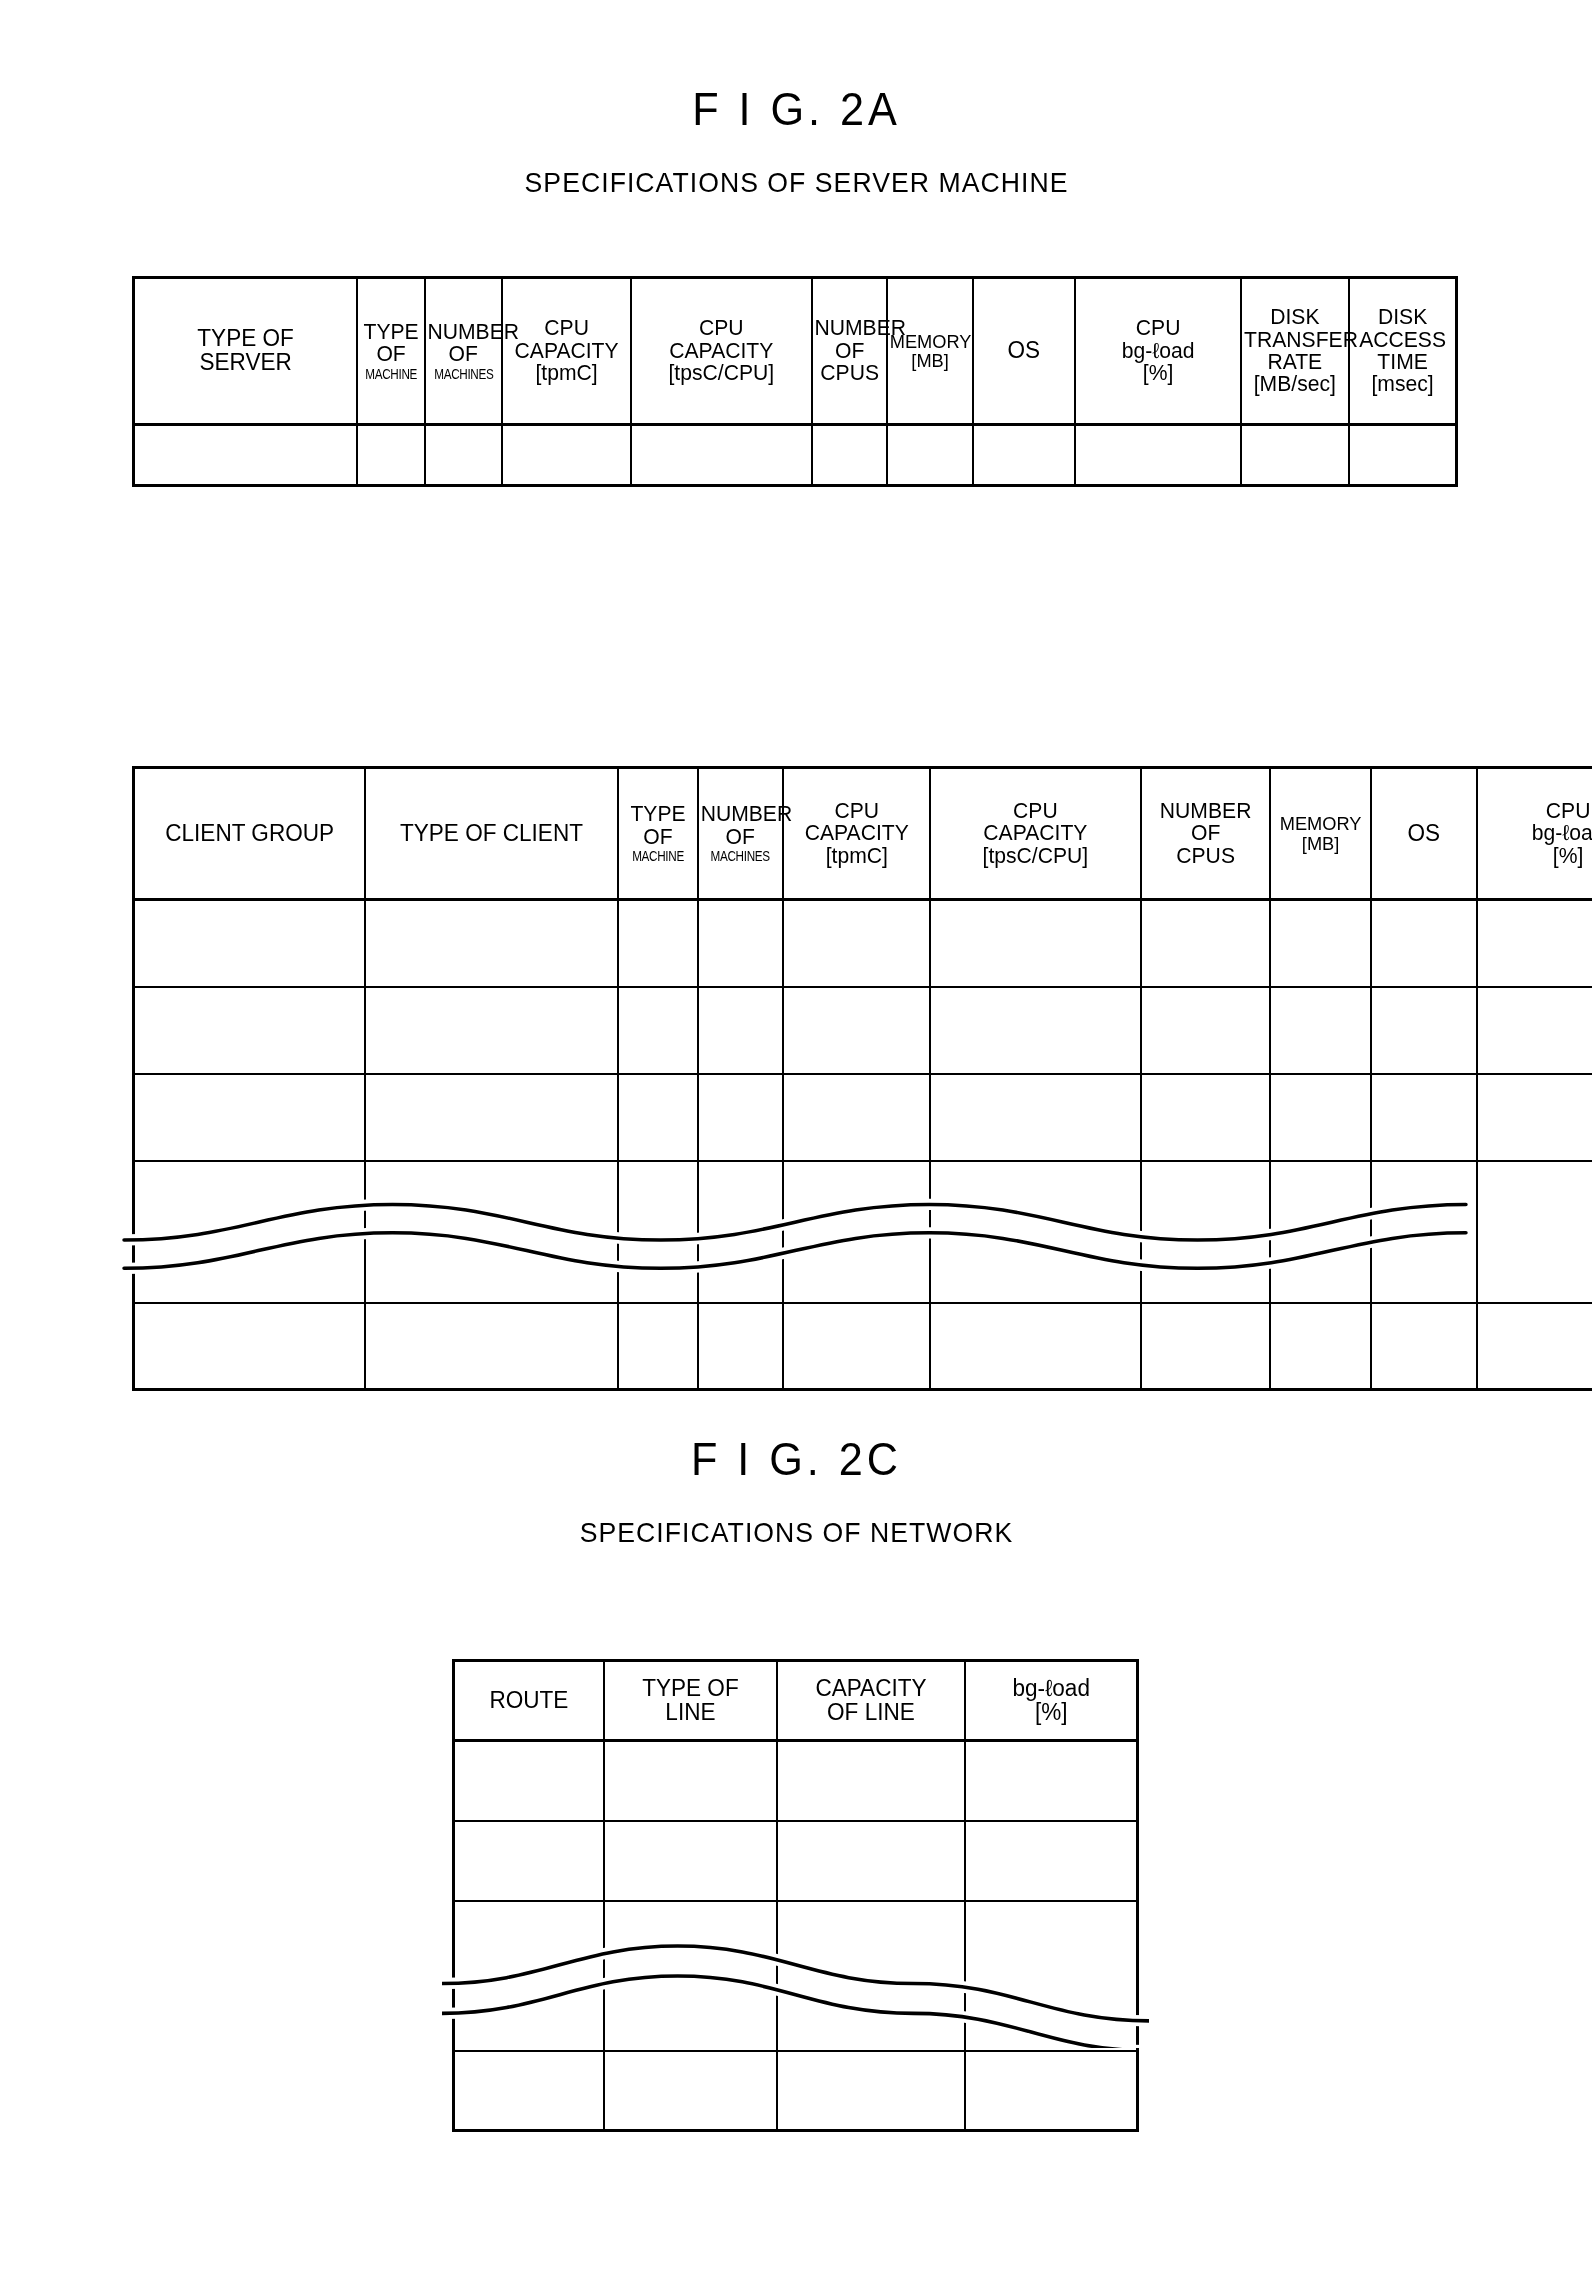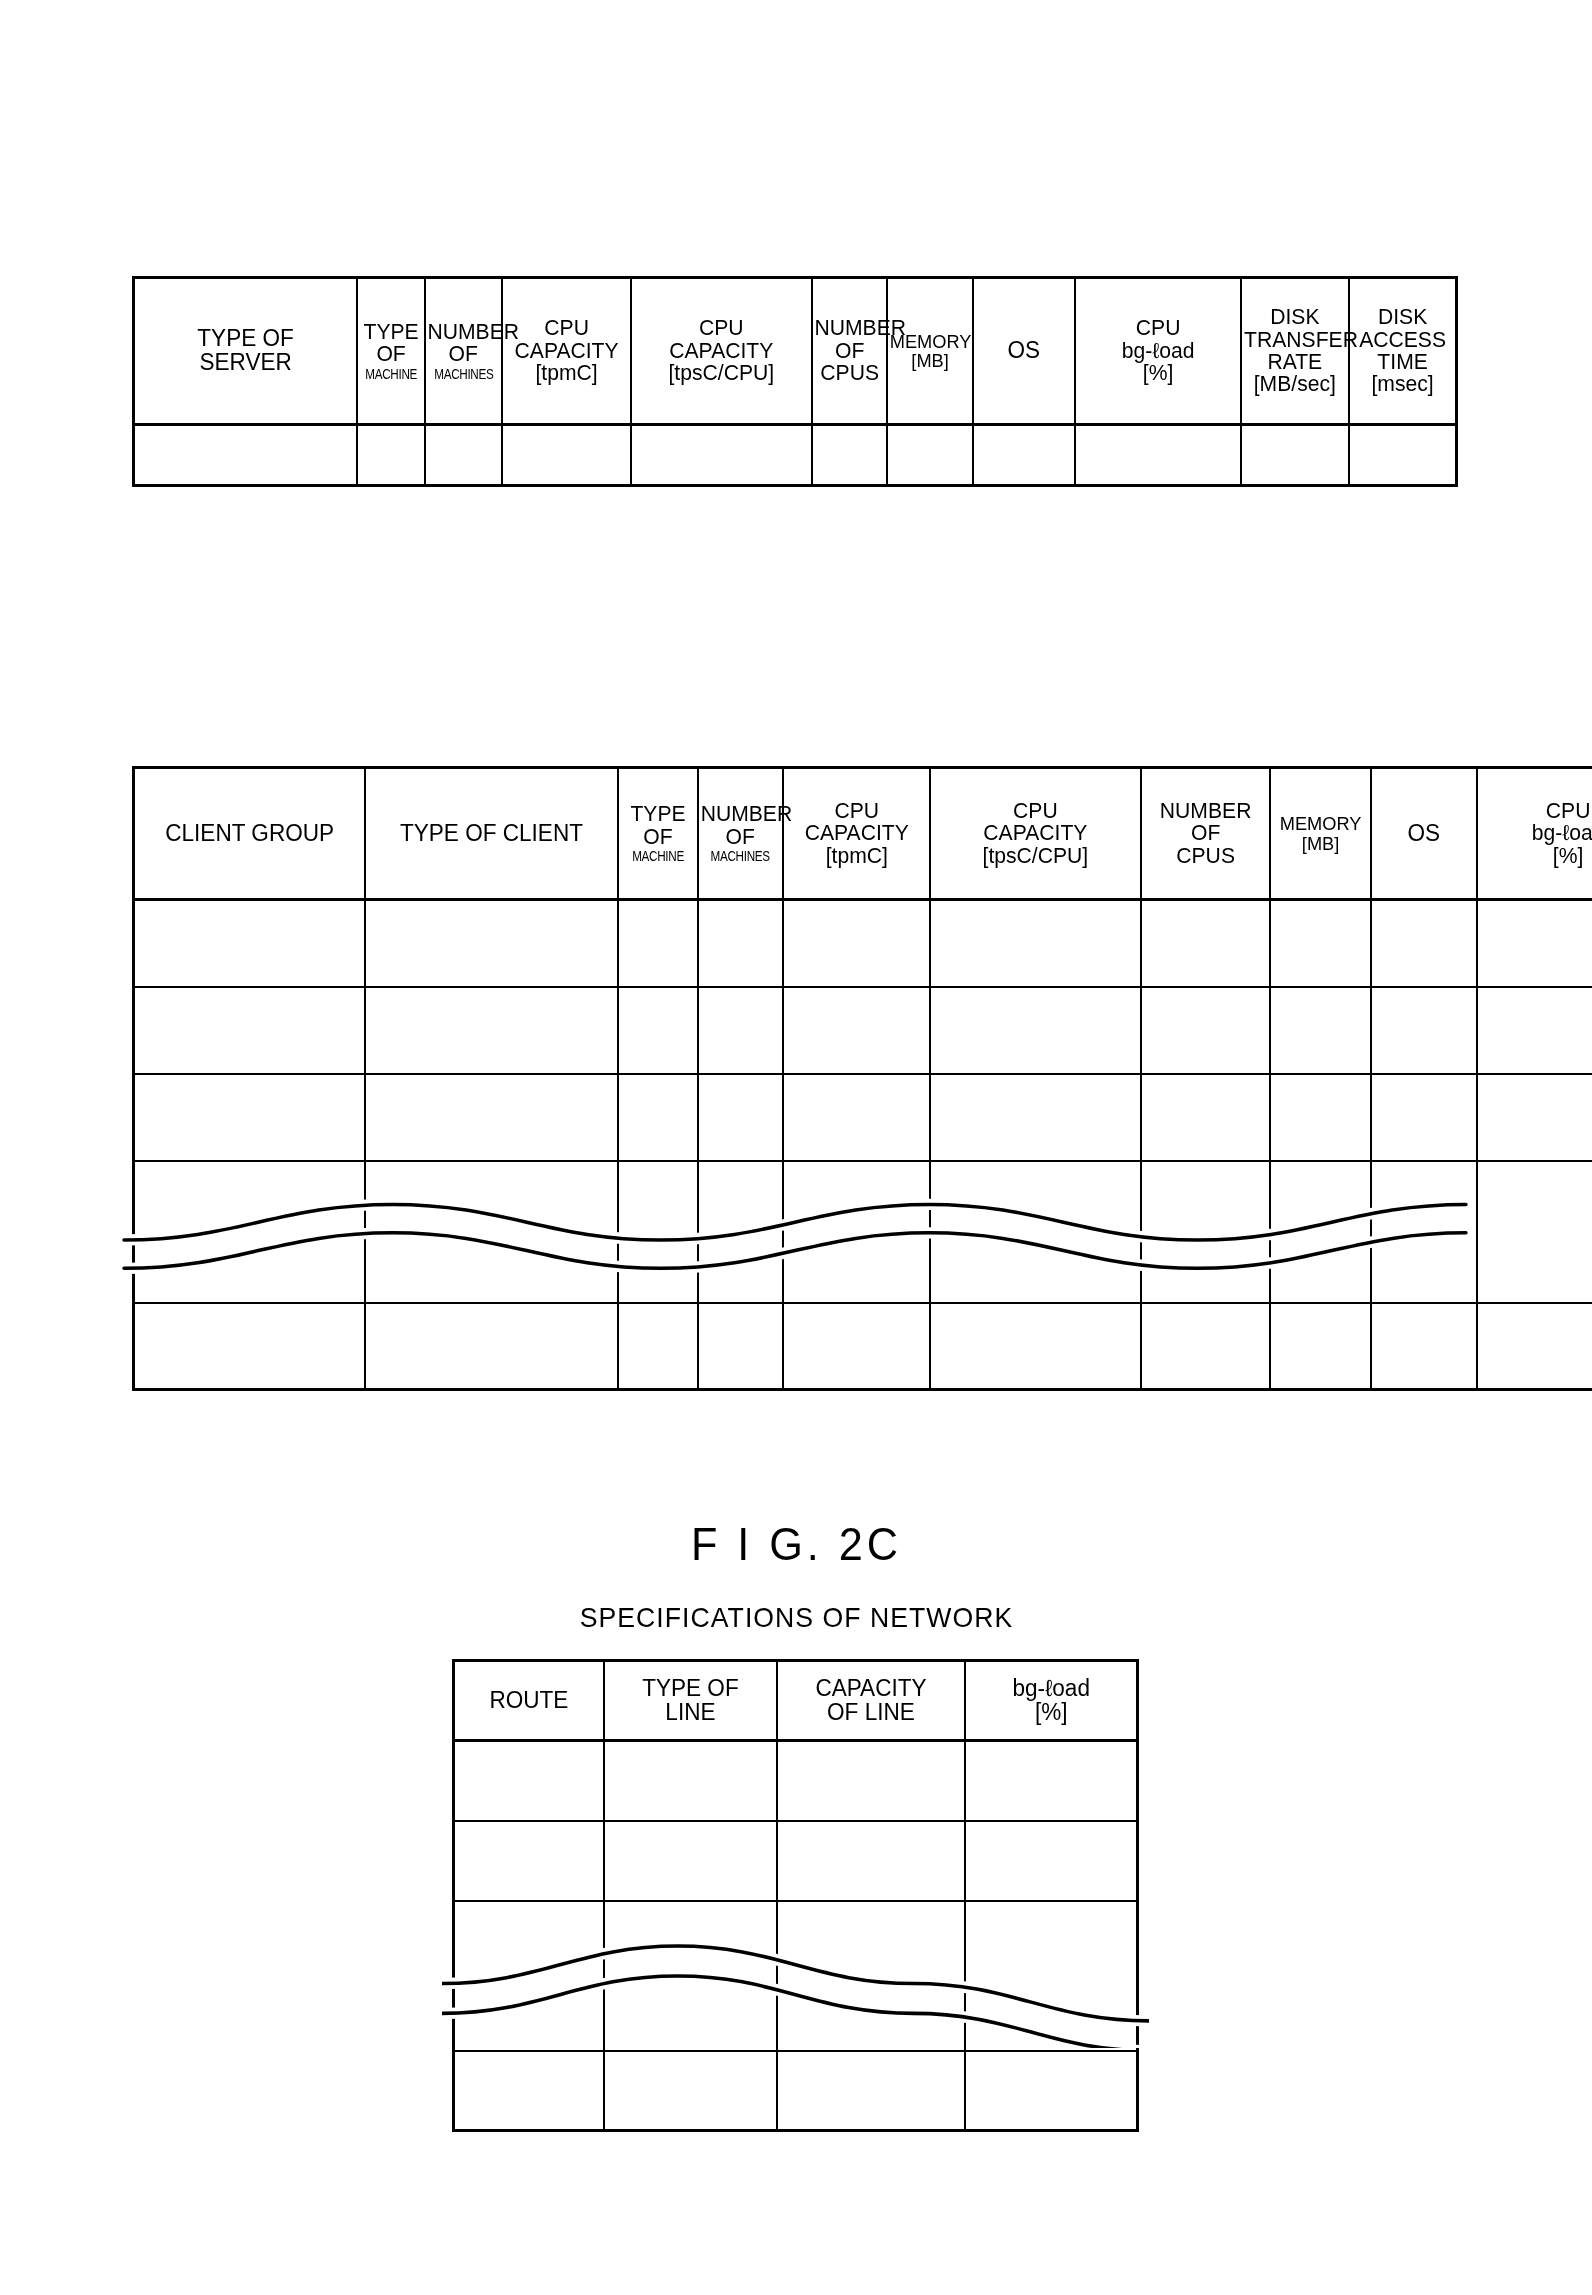--- a/index.html
+++ b/index.html
@@ -81,20 +81,24 @@
     position: absolute;
     pointer-events: none;
     z-index: 5;
   }
 </style>
 </head>
 <body>
 
 <div class="page">
 
+  <div class="fig-block" style="top:85px;">
+    <div class="fig-title">F I G. 2A</div>
+    <div class="fig-subtitle" style="margin-top:37px;">SPECIFICATIONS OF SERVER MACHINE</div>
+  </div>
   <div id="table-2a-mount" style="position:absolute; left:132px; top:276px; width:1326px;">
       <table class="spec" style="width:1326px; left:0; top:0;">
         <colgroup>
           <col style="width:16.9078%">
           <col style="width:5.1537%">
           <col style="width:5.7866%">
           <col style="width:9.7649%">
           <col style="width:13.6528%">
           <col style="width:5.6962%">
           <col style="width:6.5099%">
@@ -276,21 +280,21 @@
       <div style="position: absolute; left: -10px; top: 393px; width: 1346px; height: 142px; pointer-events: none; z-index: 9;">
         <svg class="wave-overlay" width="1346" height="142" viewBox="0 0 1890 200" style="left:0;top:0;">
           <path d="M 0 114 C 158.76 114, 219.23999999999998 64, 378 64 C 536.76 64, 597.24 114, 756 114 C 914.76 114, 975.24 64, 1134 64 C 1292.76 64, 1353.24 114, 1512 114 C 1670.76 114, 1731.24 64, 1890 64" fill="none" stroke="#fff" stroke-width="16"></path>
           <path d="M 0 154 C 158.76 154, 219.23999999999998 104, 378 104 C 536.76 104, 597.24 154, 756 154 C 914.76 154, 975.24 104, 1134 104 C 1292.76 104, 1353.24 154, 1512 154 C 1670.76 154, 1731.24 104, 1890 104" fill="none" stroke="#fff" stroke-width="16"></path>
           <path d="M 0 114 C 158.76 114, 219.23999999999998 64, 378 64 C 536.76 64, 597.24 114, 756 114 C 914.76 114, 975.24 64, 1134 64 C 1292.76 64, 1353.24 114, 1512 114 C 1670.76 114, 1731.24 64, 1890 64" fill="none" stroke="#000" stroke-width="5" stroke-linecap="round"></path>
           <path d="M 0 154 C 158.76 154, 219.23999999999998 104, 378 104 C 536.76 104, 597.24 154, 756 154 C 914.76 154, 975.24 104, 1134 104 C 1292.76 104, 1353.24 154, 1512 154 C 1670.76 154, 1731.24 104, 1890 104" fill="none" stroke="#000" stroke-width="5" stroke-linecap="round"></path>
         </svg>
       </div>
     </div>
 
-  <div class="fig-block" style="top:1520px;">
+  <div class="fig-block" style="top:1435px;">
     <div class="fig-title">F I G. 2C</div>
     <div class="fig-subtitle" style="margin-top:37px;">SPECIFICATIONS OF NETWORK</div>
   </div>
   <div id="table-2c-mount" style="position:absolute; left:452px; top:1659px; width:687px;">
       <table class="spec" style="width:687px; left:0; top:0;">
         <colgroup>
           <col style="width:21.9780%">
           <col style="width:25.2747%">
           <col style="width:27.4725%">
           <col style="width:25.2747%">

